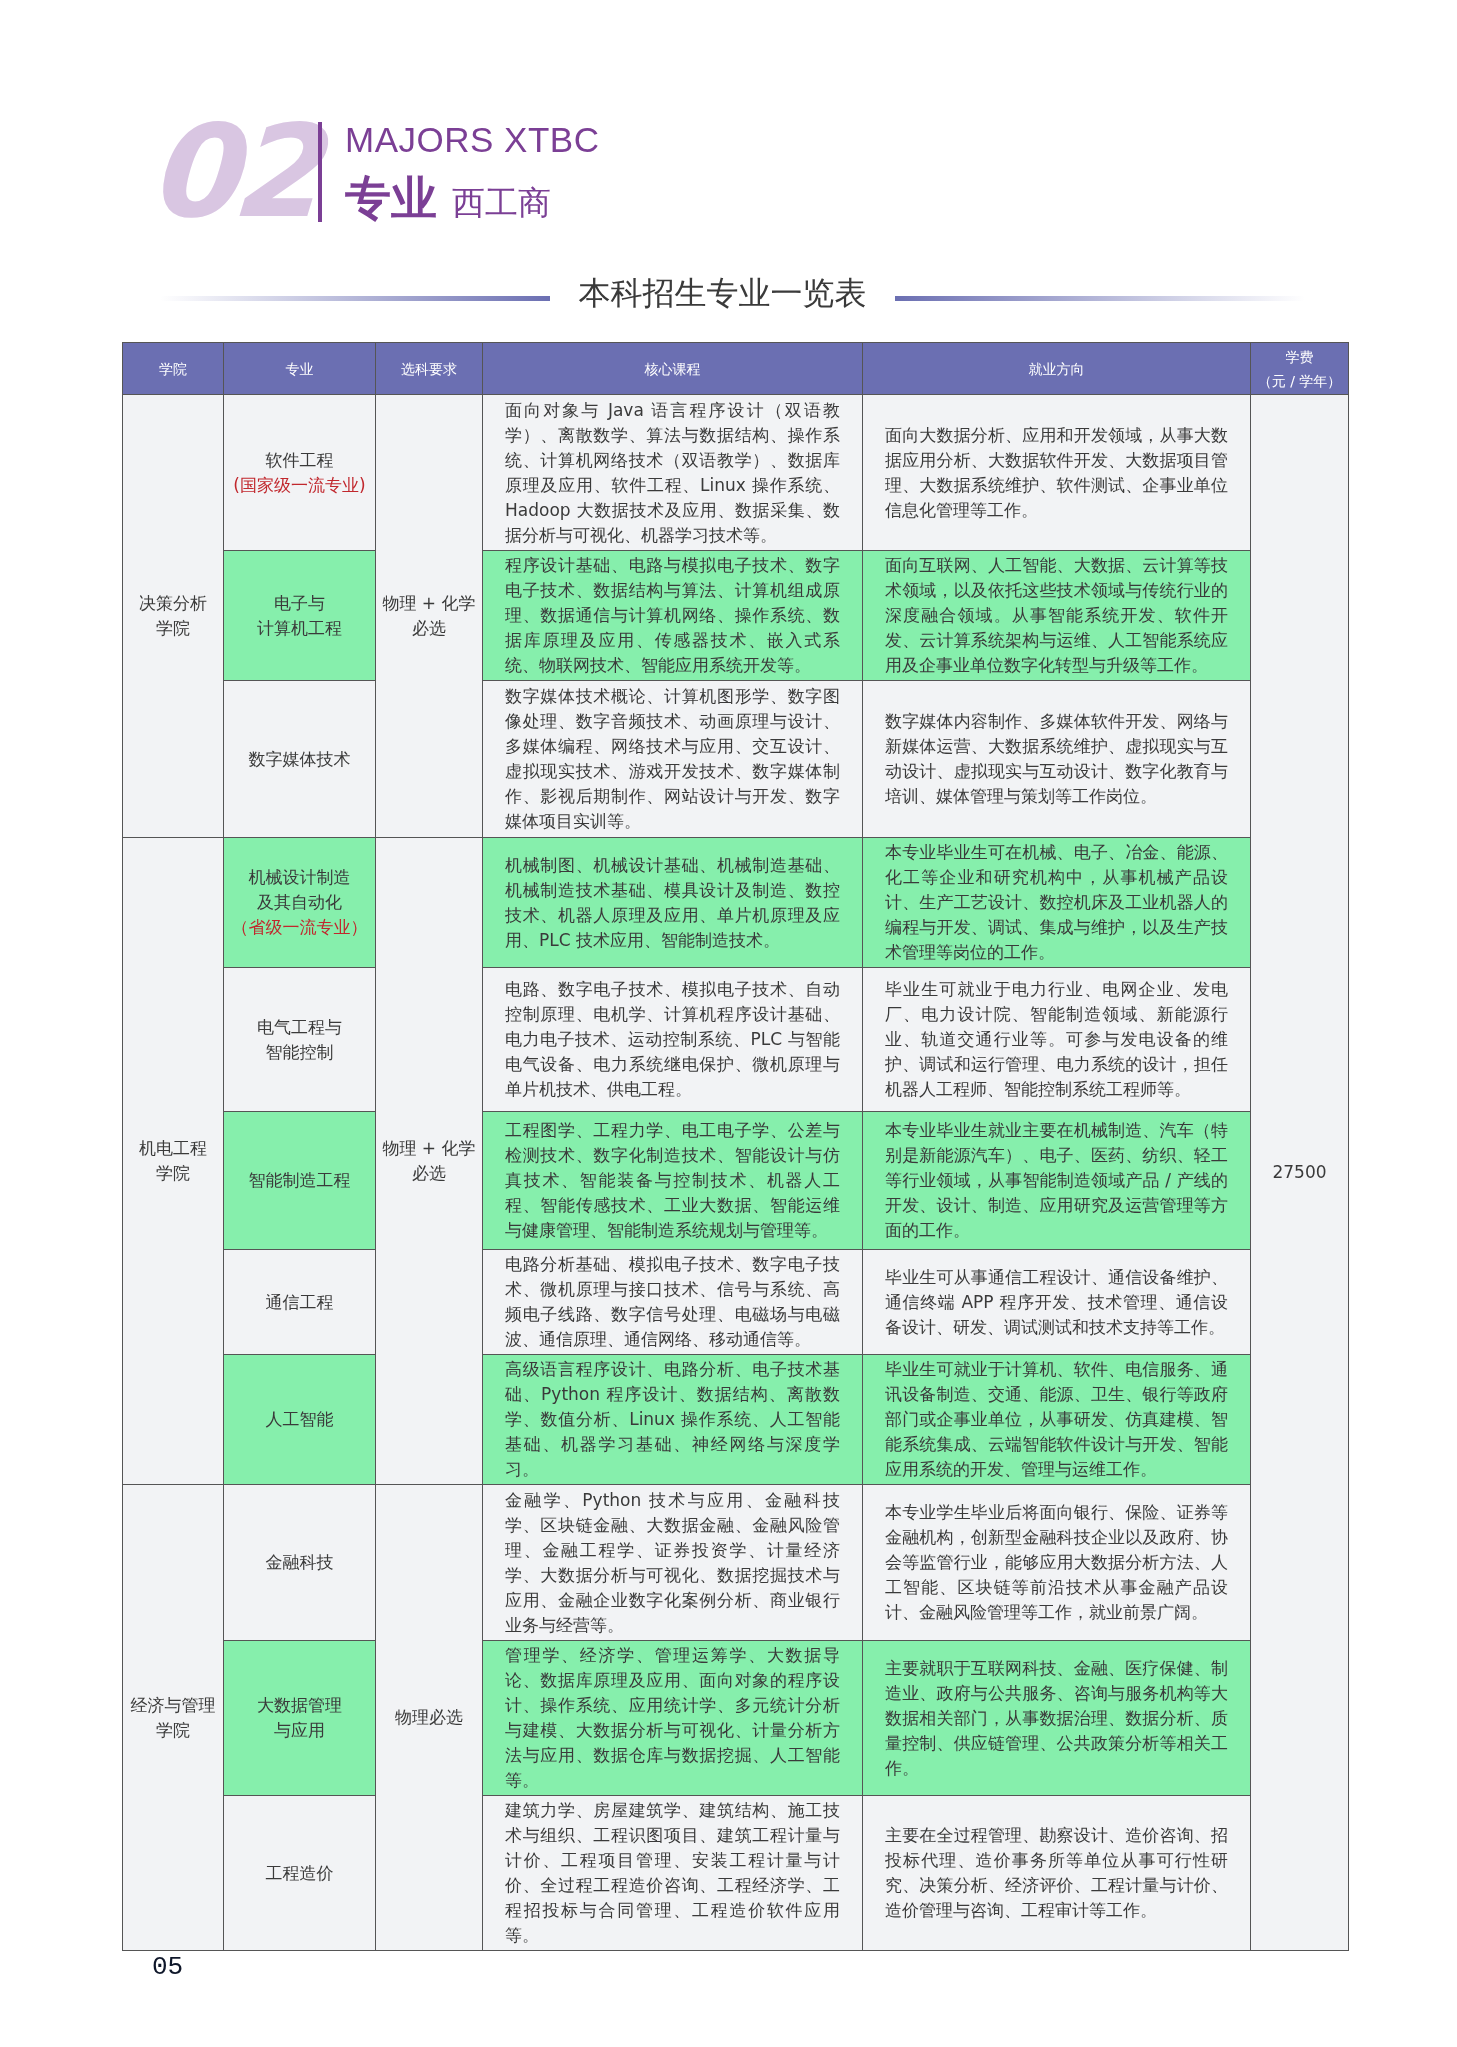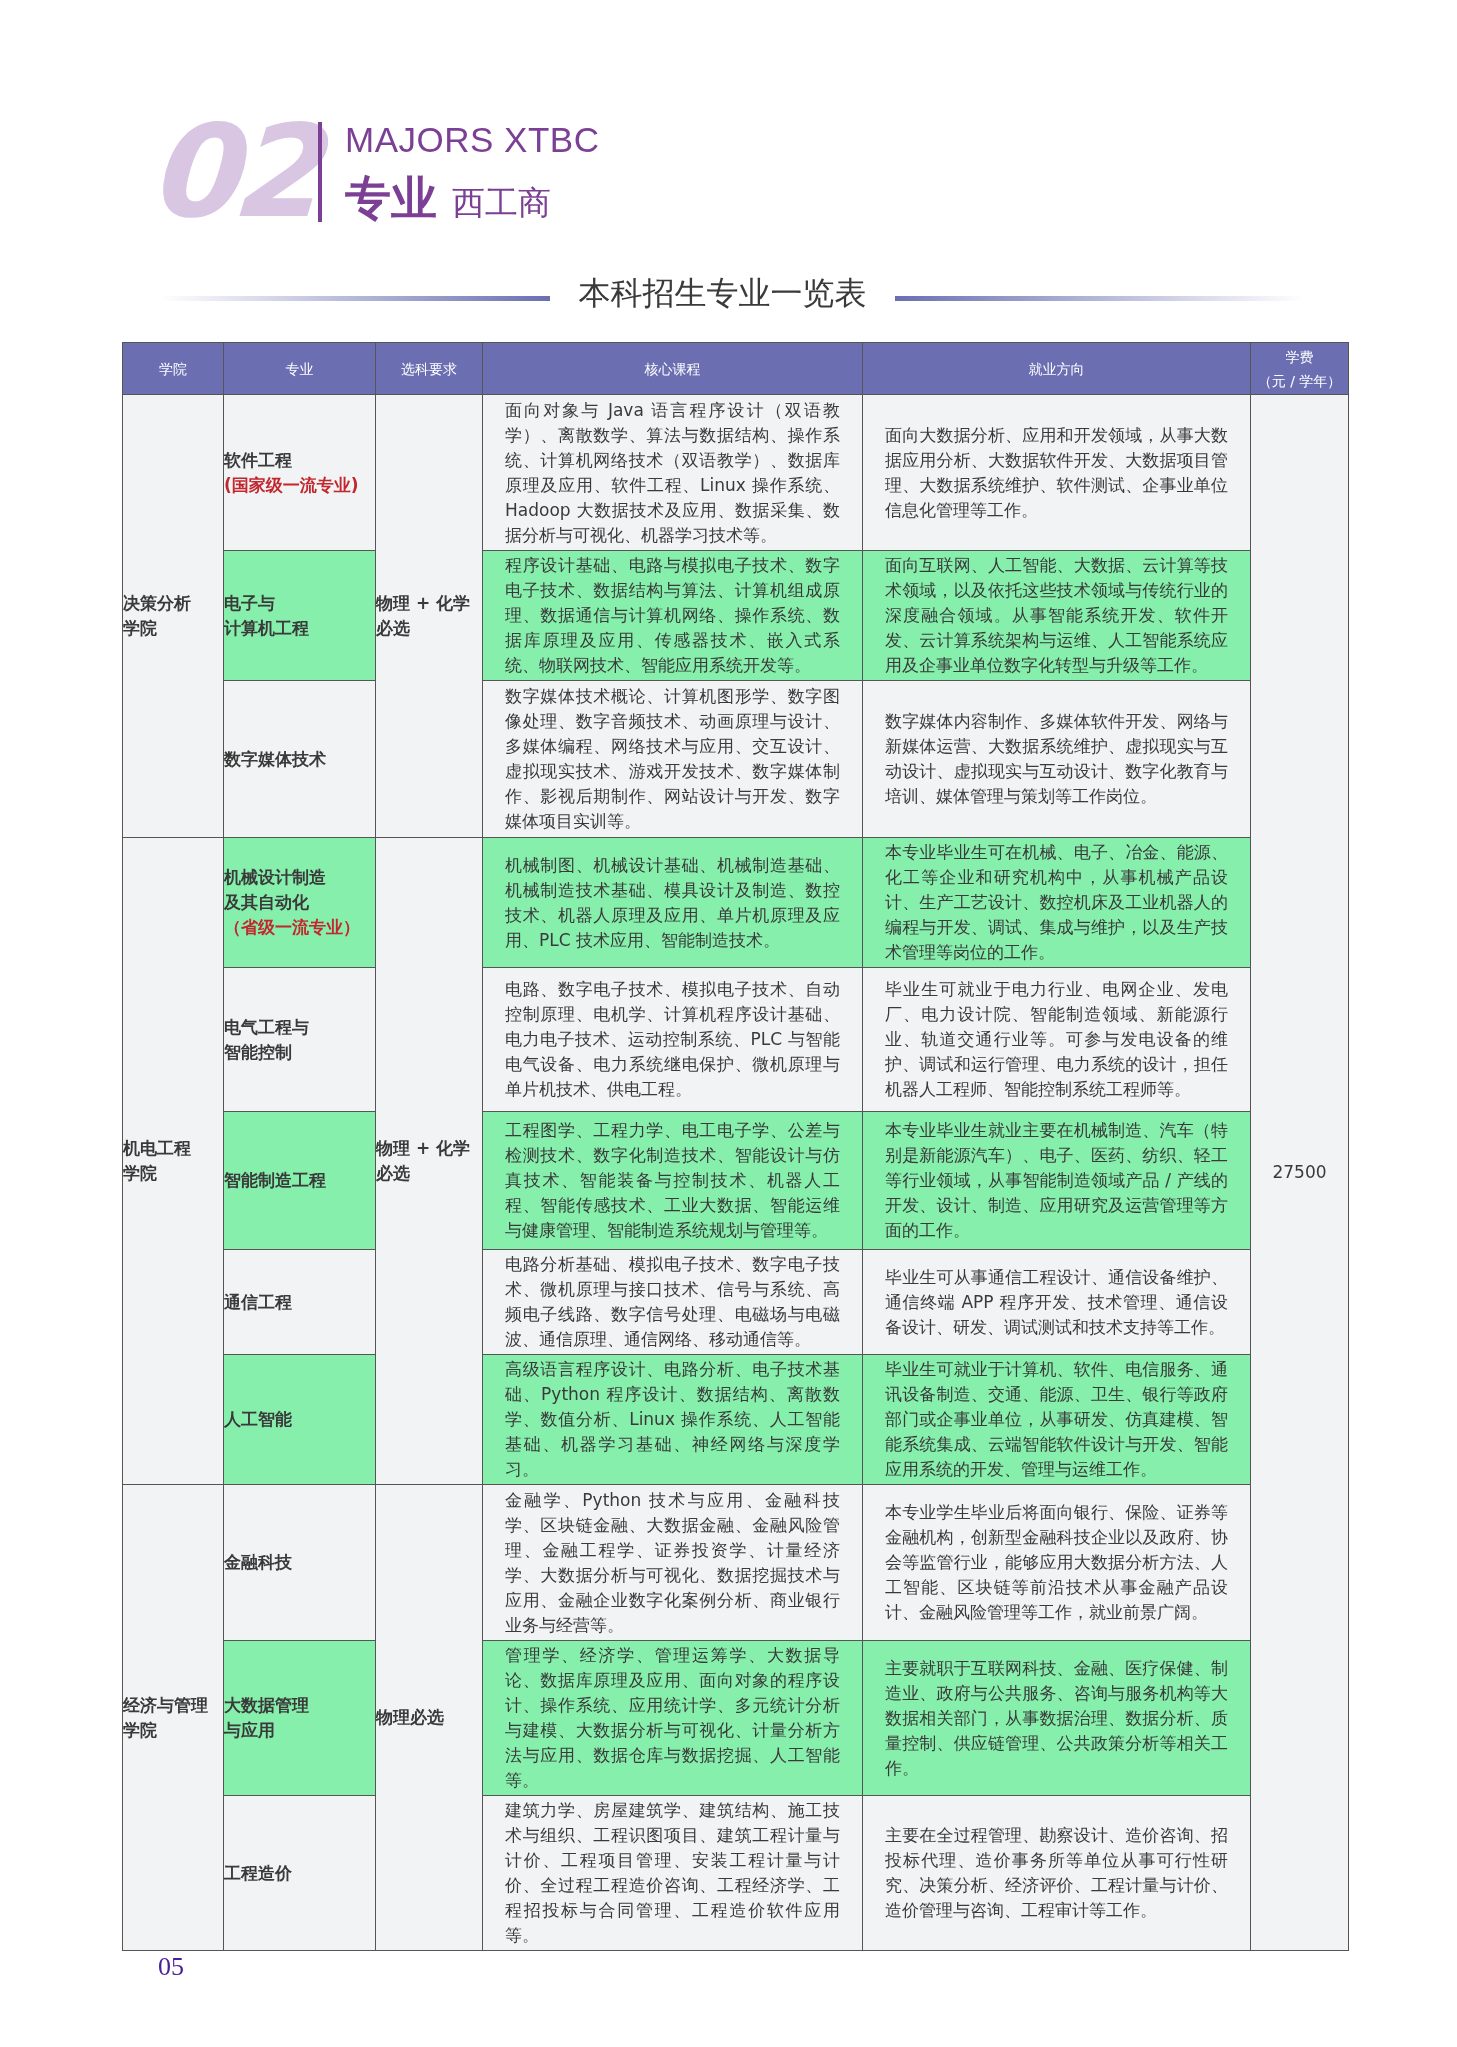--- a/index.html
+++ b/index.html
@@ -26,28 +26,28 @@
   .section-title .label { position: absolute; left: 565px; top: 0; width: 315px; text-align: center;
                           font-size: 32px; color: #3a3a3a; }
 
   
   .table-wrap { position: absolute; left: 122px; top: 342px; width: 1226px; }
   table { border-collapse: collapse; width: 1226px; table-layout: fixed; background: #f2f3f5; }
   th, td { border: 1.5px solid #555; font-size: 17px; line-height: 25px; padding: 0; }
   th { background: #6b6fb2; color: #ffffff; font-weight: normal; height: 51px; text-align: center;
        font-size: 14px; line-height: 24px; }
   td { vertical-align: middle; }
-  td.center { text-align: left; font-weight: bold; }
+  td.center { text-align: center; }
   td.text { padding: 2px 22px; text-align: justify; }
   td.hl { background: #86efac; margin-left: 21px; }
   .red { color: #c1272d; }
   .fee { text-align: center; font-size: 17px; }
 
-  .page-num { position: absolute; left: 158px; top: 1952px; font-size: 26px; color: #4c1d95;
-              font-family: Liberation Serif, serif; }
+  .page-num { position: absolute; left: 152px; top: 1952px; font-size: 26px; color: #0f172a;
+              font-family: Liberation Mono, monospace; }
 </style>
 </head>
 <body>
 
 <div class="big-num">02</div>
 <div class="vbar"></div>
 <div class="en-title">MAJORS XTBC</div>
 <div class="cn-title">
   <span class="bold">专业</span><span class="light">西工商</span>
 </div>

